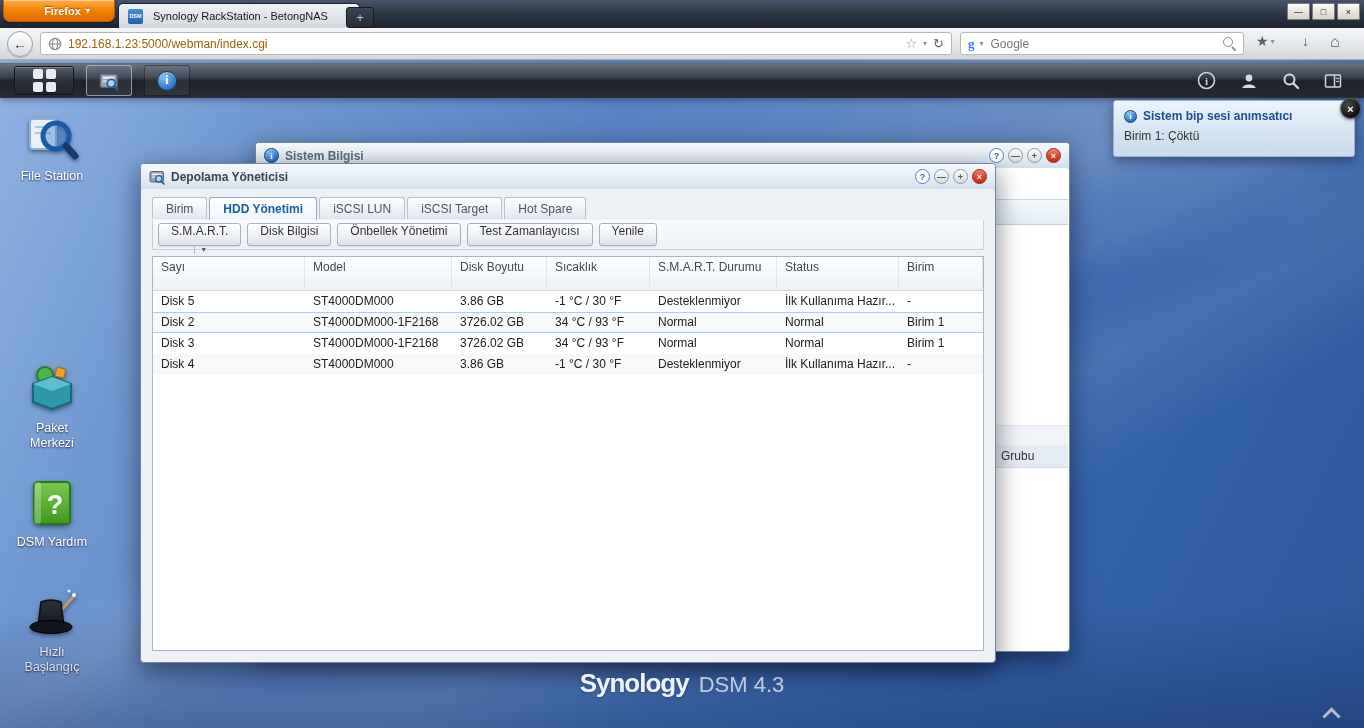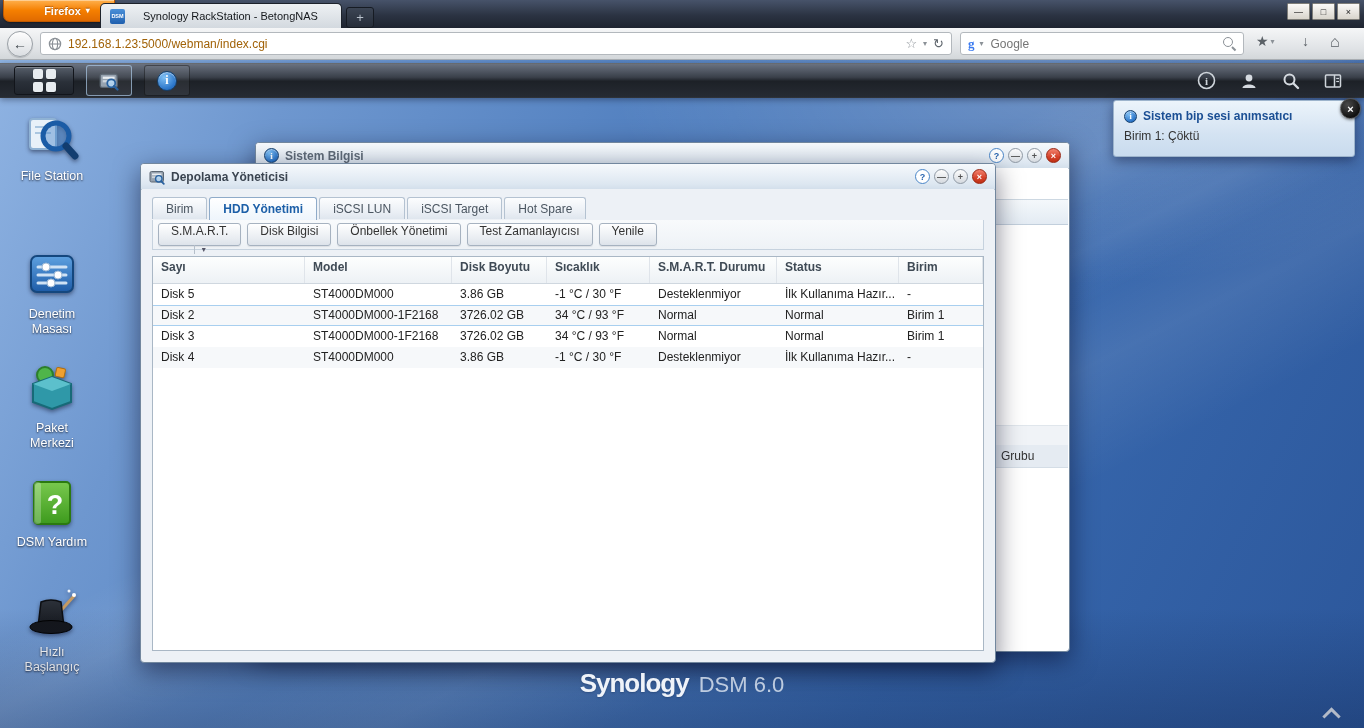--- a/index.html
+++ b/index.html
@@ -7,23 +7,23 @@
          font-family:"Liberation Sans",sans-serif;}
 
   
   .ff-titlebar{position:absolute;left:0;top:0;width:100%;height:28px;
     background:linear-gradient(#47536a,#2b3342 55%,#1e2430);}
   .ff-btn{position:absolute;left:3px;top:0;width:94px;height:21px;border-radius:0 0 7px 7px;
     background:linear-gradient(#ffb04d,#f57f00 50%,#e06a00);border:1px solid #c25a00;border-top:none;
     color:#fff;font-size:11px;font-weight:bold;display:flex;align-items:center;justify-content:center;gap:5px;
     text-shadow:0 -1px 1px rgba(120,50,0,.6);box-shadow:inset 0 1px 0 rgba(255,255,255,.4),0 1px 2px rgba(0,0,0,.4);padding-left:16px;}
   .ff-btn .caret{font-size:8px;}
-  .ff-tab{position:absolute;left:100px;top:3px;width:242px;height:25px;box-sizing:border-box;
+  .ff-tab{position:absolute;left:118px;top:3px;width:242px;height:25px;box-sizing:border-box;
     background:linear-gradient(#eef1f4,#d3d9df);border:1px solid #1d232c;border-bottom:none;
-    border-radius:5px 5px 0 0;display:flex;align-items:center;gap:18px;padding:0 9px;}
+    border-radius:5px 5px 0 0;display:flex;align-items:center;gap:10px;padding:0 9px;}
   .favicon{width:15px;height:15px;background:linear-gradient(#4a90d9,#1f5fae);border-radius:2px;color:#fff;
     font-size:5.5px;font-weight:bold;display:flex;align-items:center;justify-content:center;flex:0 0 auto;}
   .ff-tab .t{font-size:11px;color:#15181c;white-space:nowrap;overflow:hidden;}
   .ff-newtab{position:absolute;left:346px;top:7px;width:26px;height:19px;
     background:linear-gradient(#3c4554,#262d39);border:1px solid #161b23;border-radius:3px;
     color:#b9c2cc;font-size:13px;display:flex;align-items:center;justify-content:center;}
   .win-ctl{position:absolute;top:3px;right:4px;display:flex;gap:2px;}
   .win-ctl .b{width:21px;height:15px;background:linear-gradient(#fbfaf8,#d8d4cc);border:1px solid #7e7d78;
     font-size:9px;color:#222;display:flex;align-items:center;justify-content:center;border-radius:1px;}
 
@@ -127,22 +127,22 @@
     height:23px;margin-bottom:-1px;}
   .tools{position:absolute;left:10px;right:10px;top:31px;height:30px;box-sizing:border-box;
     background:linear-gradient(#f8fafc,#eef2f6);border:1px solid #c6d2de;border-top:none;
     display:flex;align-items:center;gap:6px;padding:0 5px;}
   .btn{height:21px;padding:0 12px;background:linear-gradient(#ffffff,#e8ecf1 70%,#dde3ea);
     border:1px solid #a6b2c0;border-radius:3px;font-size:12px;color:#333;
     display:flex;align-items:center;gap:7px;box-shadow:0 1px 1px rgba(0,0,0,.08);white-space:nowrap;flex-direction:column;}
   .btn .cd{font-size:8px;color:#556;border-left:1px solid #b5bfca;padding-left:7px;height:100%;display:flex;align-items:center;}
   .grid{position:absolute;left:10px;right:10px;top:67px;bottom:10px;background:#fff;border:1px solid #a9b7c5;
     box-sizing:border-box;overflow:hidden;}
-  .ghead{display:grid;grid-template-columns:152px 147px 95px 103px 127px 122px 1fr;height:27px;box-sizing:border-box;
-    background:linear-gradient(#fdfefe,#edf1f5);border-bottom:1px solid #cfd7df;font-weight:bold;}
+  .ghead{display:grid;grid-template-columns:152px 147px 95px 103px 127px 122px 1fr;height:34px;box-sizing:border-box;
+    background:linear-gradient(#fdfefe,#edf1f5);border-bottom:1px solid #cfd7df;}
   .ghead .hc{font-size:12px;color:#3f4a55;line-height:21px;padding:0 8px;border-right:1px solid #dfe4ea;
     white-space:nowrap;overflow:hidden;}
   .trow{display:grid;grid-template-columns:152px 147px 95px 103px 127px 122px 1fr;height:21px;}
   .gbody .trow:nth-child(even){background:#f6f8fa;}
   .trow .c{font-size:12px;color:#222;line-height:21px;padding:0 8px;white-space:nowrap;overflow:hidden;}
   .trow.sel{background:linear-gradient(#e8f3fd,#d4e9fb);box-shadow:inset 0 1px 0 #a8cfef, inset 0 -1px 0 #a8cfef;}
   .ok{color:#12a117;} .warn{color:#e07a00;}
 
   
   .notif{position:absolute;left:1113px;top:100px;width:242px;height:57px;box-sizing:border-box;
@@ -263,38 +263,20 @@
 
     <div class="di" id="di-fs">
       <svg width="54" height="54" viewBox="0 0 54 54">
         <rect x="5" y="9" width="26" height="30" rx="3" fill="#e8f1f9" stroke="#8fb2d4" stroke-width="2"></rect>
         <line x1="10" y1="17" x2="26" y2="17" stroke="#aac6e0" stroke-width="2"></line>
         <line x1="10" y1="23" x2="26" y2="23" stroke="#aac6e0" stroke-width="2"></line>
         <circle cx="31" cy="26" r="13" fill="rgba(70,130,200,.45)" stroke="#1b5ca6" stroke-width="5"></circle>
         <line x1="41" y1="36" x2="50" y2="46" stroke="#123d70" stroke-width="7" stroke-linecap="round"></line>
       </svg>
       <div class="lbl">File Station</div>
-    </div>
-    <div class="di" id="di-cp">
-      <svg width="54" height="54" viewBox="0 0 54 54">
-        <defs>
-            <linearGradient id="cpg" x1="0" y1="0" x2="0" y2="1">
-          <stop offset="0" stop-color="#5ea1e0"></stop>
-              <stop offset="1" stop-color="#1d5ca8"></stop>
-            </linearGradient>
-          </defs>
-        <rect x="6" y="8" width="42" height="36" rx="6" fill="url(#cpg)" stroke="#14477e" stroke-width="2"></rect>
-        <line x1="13" y1="19" x2="41" y2="19" stroke="#cfe2f4" stroke-width="3" stroke-linecap="round"></line>
-        <circle cx="21" cy="19" r="4" fill="#fff" stroke="#9db8d4"></circle>
-        <line x1="13" y1="27" x2="41" y2="27" stroke="#cfe2f4" stroke-width="3" stroke-linecap="round"></line>
-        <circle cx="33" cy="27" r="4" fill="#fff" stroke="#9db8d4"></circle>
-        <line x1="13" y1="35" x2="41" y2="35" stroke="#cfe2f4" stroke-width="3" stroke-linecap="round"></line>
-        <circle cx="26" cy="35" r="4" fill="#fff" stroke="#9db8d4"></circle>
-      </svg>
-      <div class="lbl">Denetim Masası</div>
     </div>
     <div class="di" id="di-pk">
       <svg width="54" height="54" viewBox="0 0 54 54">
         <circle cx="20" cy="13" r="8" fill="#4fb54a" stroke="#2c7f2b" stroke-width="2"></circle>
         <rect x="31" y="6" width="9" height="9" rx="1.5" fill="#f0a030" stroke="#b06f10" transform="rotate(12 35 10)"></rect>
         <path d="M8 22 L27 15 L46 22 L46 40 L27 47 L8 40 Z" fill="#2f98a8" stroke="#176a78" stroke-width="2"></path>
         <path d="M8 22 L27 29 L46 22 L27 15 Z" fill="#5cc0cc"></path>
       </svg>
       <div class="lbl">Paket Merkezi</div>
     </div>
@@ -442,16 +424,16 @@
   <div class="notif">
     <div class="nt">
       <span class="info-badge tiny">i</span>
       <span>Sistem bip sesi anımsatıcı</span>
     </div>
     <div class="nb">Birim 1: Çöktü</div>
     <div class="nclose">×</div>
   </div>
 
   <div class="wm">
-    <span class="b">Synology</span><span class="v">DSM 6.0</span>
+    <span class="b">Synology</span><span class="v">DSM 4.3</span>
   </div>
 
 </div>
 
 </body></html>

